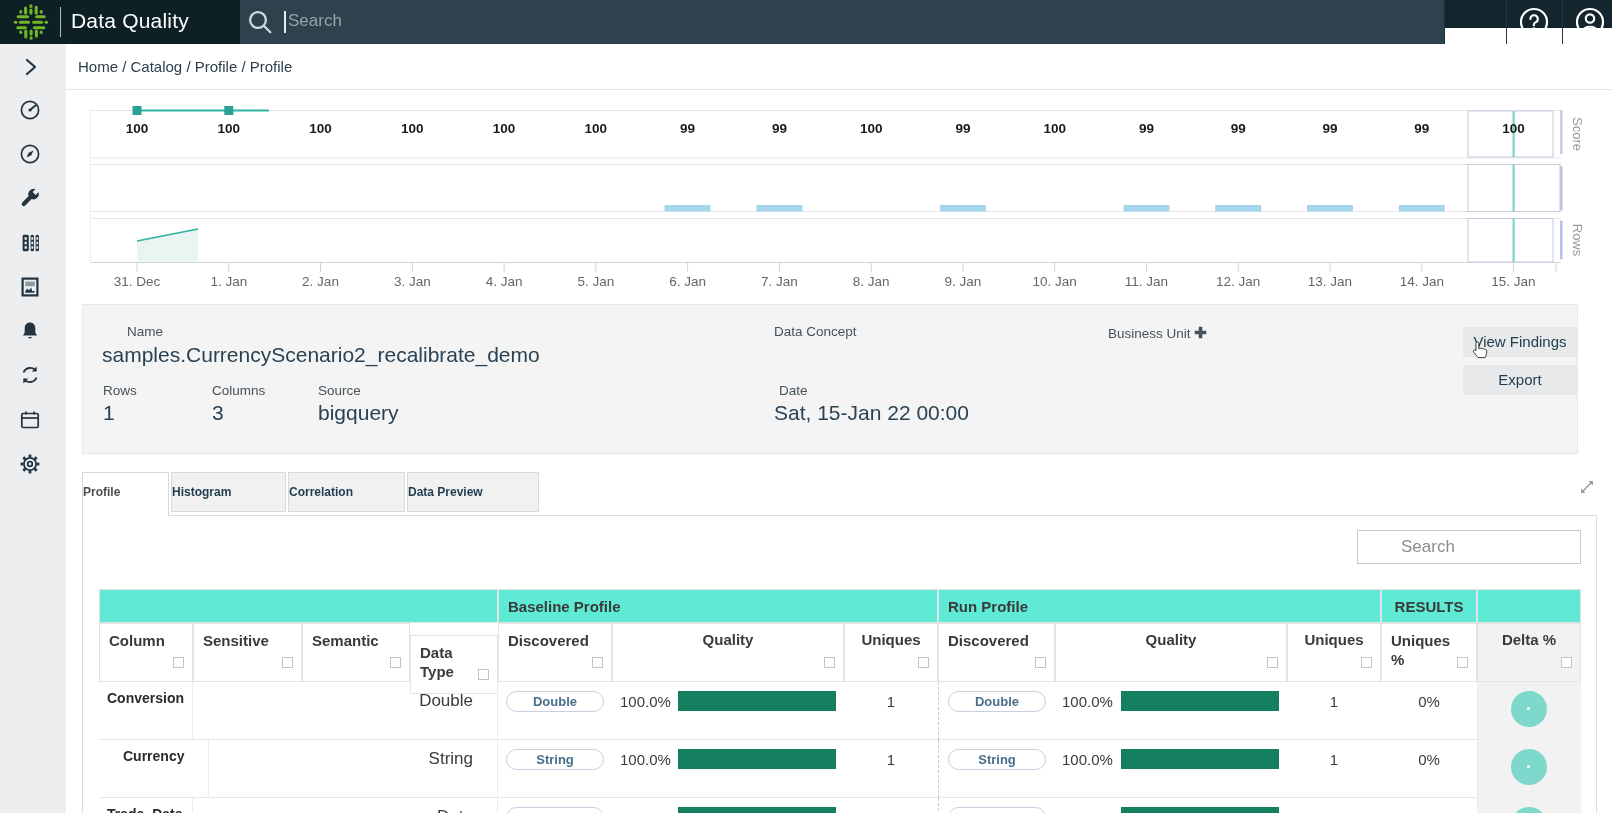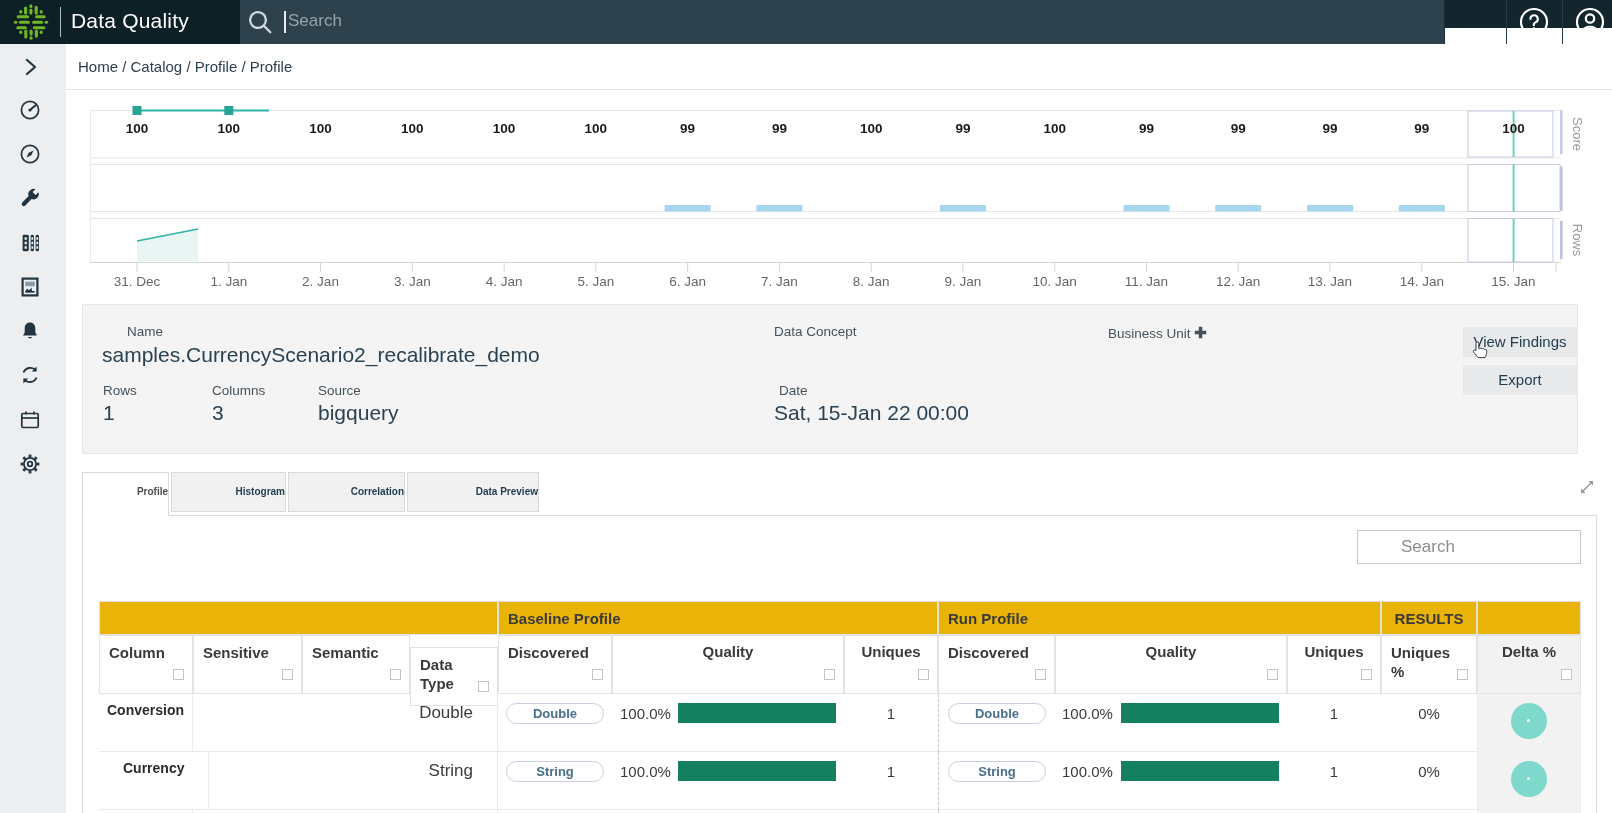--- a/index.html
+++ b/index.html
@@ -31,33 +31,33 @@
 
 #info { position:absolute; left:82px; top:304px; width:1496px; height:150px;
   background:#f4f4f5; border:1px solid #e6e7e8; }
 .ilabel { position:absolute; font-size:13.5px; color:#44525a; }
 .ival-big { position:absolute; font-size:21px; color:#2a4252; }
 .ibtn { position:absolute; left:1380px; width:114px; height:30px; background:#e7e9ea;
   color:#22404f; font-size:15px; text-align:center; line-height:30px; }
 
 
 .tab { position:absolute; top:472px; height:40px; border:1px solid #d9d9d9;
-  background:#f1f1f2; color:#1e3d4f; font-weight:bold; font-size:10px;
-  text-align:right; line-height:38px;padding-left:44px; }
+  background:#f1f1f2; color:#1e3d4f; font-weight:bold; font-size:12px;
+  text-align:left; line-height:38px; }
 #tab-active { background:#fff; color:#4d4d4d; height:44px; border-bottom:none; z-index:3; }
 
 
 #panel { position:absolute; left:82px; top:515px; width:1515px; height:298px;
   background:#fff; border:1px solid #dcdcdc; border-bottom:none; }
 #tsearch { position:absolute; left:1274px; top:14px; width:224px; height:34px;
   border:1px solid #c9c9c9; color:#8c8c8c; font-size:17px; padding-left:43px; line-height:32px; }
 
 
 #tbl { position:absolute; left:16px; top:73px; width:1482px; }
-.grow { height:34px; background:#eab308;margin-top:12px; }
+.grow { height:34px; background:#5eead4; }
 .gcell { position:absolute; height:34px; border:1px solid #e3e3e4; font-weight:bold;
   font-size:15px; color:#3a3a3a; line-height:33px; }
 .hcell { position:absolute; top:0; height:59px; border:1px solid #e3e3e4;
   background:#fff; font-weight:bold; font-size:15px; color:#3a3a3a; }
 .hlabel { position:absolute; left:9px; top:7px; line-height:19px; }
 .hbox { position:absolute; right:8px; bottom:13px; width:11px; height:11px;
   border:1.5px solid #c4c4c4; background:#fff; }
 .drow { position:absolute; width:1482px; height:58px; border-bottom:1px solid #e8e8e8; }
 .dcell { position:absolute; top:0; height:58px; }
 .colname { font-weight:bold; font-size:14px; color:#2b2b2b; padding:8px 0 0 8px; }

